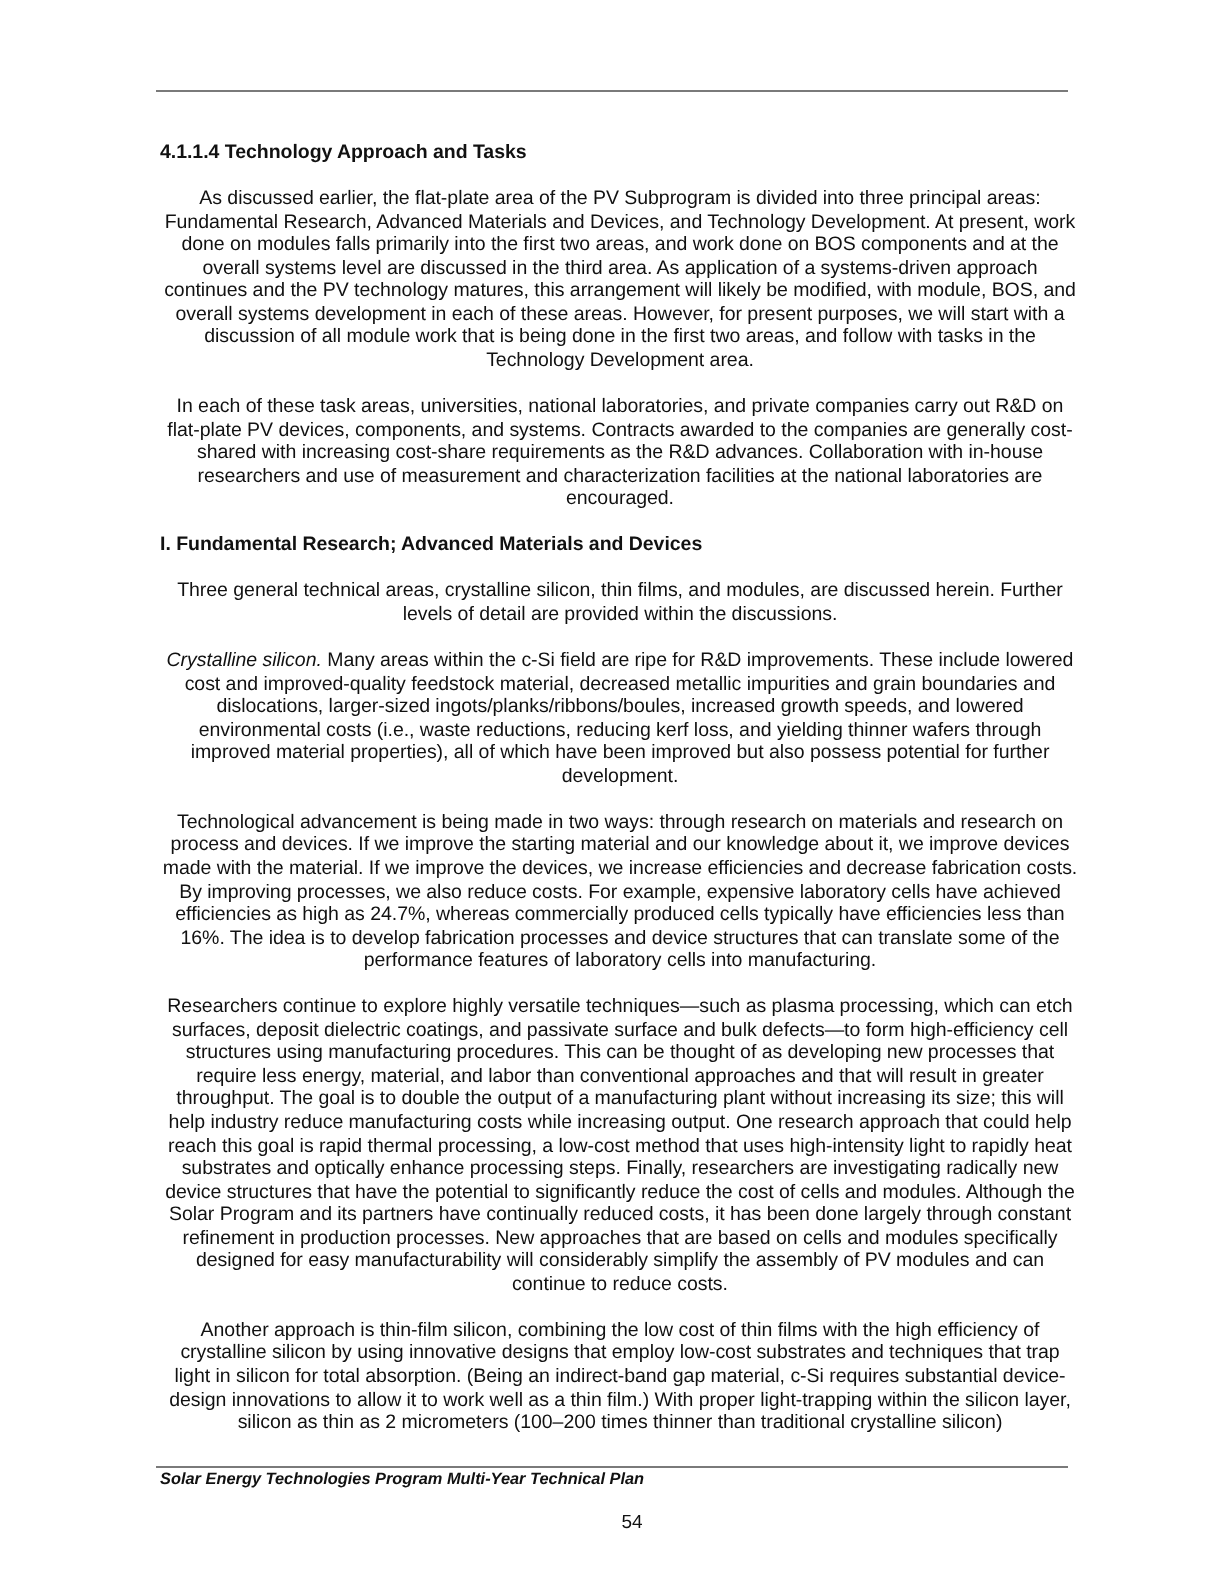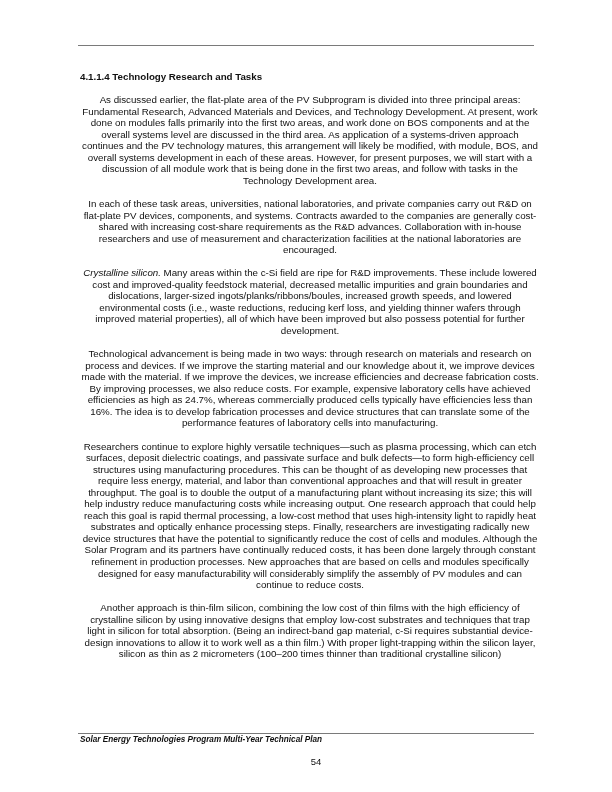--- a/index.html
+++ b/index.html
@@ -30,24 +30,26 @@
       position: absolute; left: 0; width: 632px; top: 756px; text-align: center;
       font-size: 9.5px; color: #111;
     }
   </style>
 </head>
 <body>
 
 <div class="rule top"></div>
 
 <div class="content">
-  <h2>4.1.1.4 Technology Research and Tasks</h2>
+  <h2>4.1.1.4 Technology Approach and Tasks</h2>
   <p>As discussed earlier, the flat-plate area of the PV Subprogram is divided into three principal areas: Fundamental Research, Advanced Materials and Devices, and Technology Development. At present, work done on modules falls primarily into the first two areas, and work done on BOS components and at the overall systems level are discussed in the third area. As application of a systems-driven approach continues and the PV technology matures, this arrangement will likely be modified, with module, BOS, and overall systems development in each of these areas. However, for present purposes, we will start with a discussion of all module work that is being done in the first two areas, and follow with tasks in the Technology Development area.</p>
   <p>In each of these task areas, universities, national laboratories, and private companies carry out R&amp;D on flat-plate PV devices, components, and systems. Contracts awarded to the companies are generally cost-shared with increasing cost-share requirements as the R&amp;D advances. Collaboration with in-house researchers and use of measurement and characterization facilities at the national laboratories are encouraged.</p>
 
+  <h2>I. Fundamental Research; Advanced Materials and Devices</h2>
+  <p>Three general technical areas, crystalline silicon, thin films, and modules, are discussed herein. Further levels of detail are provided within the discussions.</p>
   <p><span class="lead">Crystalline silicon.</span><span> Many areas within the c-Si field are ripe for R&amp;D improvements. These include lowered cost and improved-quality feedstock material, decreased metallic impurities and grain boundaries and dislocations, larger-sized ingots/planks/ribbons/boules, increased growth speeds, and lowered environmental costs (i.e., waste reductions, reducing kerf loss, and yielding thinner wafers through improved material properties), all of which have been improved but also possess potential for further development.</span></p>
   <p>Technological advancement is being made in two ways: through research on materials and research on process and devices. If we improve the starting material and our knowledge about it, we improve devices made with the material. If we improve the devices, we increase efficiencies and decrease fabrication costs. By improving processes, we also reduce costs. For example, expensive laboratory cells have achieved efficiencies as high as 24.7%, whereas commercially produced cells typically have efficiencies less than 16%. The idea is to develop fabrication processes and device structures that can translate some of the performance features of laboratory cells into manufacturing.</p>
   <p>Researchers continue to explore highly versatile techniques—such as plasma processing, which can etch surfaces, deposit dielectric coatings, and passivate surface and bulk defects—to form high-efficiency cell structures using manufacturing procedures. This can be thought of as developing new processes that require less energy, material, and labor than conventional approaches and that will result in greater throughput. The goal is to double the output of a manufacturing plant without increasing its size; this will help industry reduce manufacturing costs while increasing output. One research approach that could help reach this goal is rapid thermal processing, a low-cost method that uses high-intensity light to rapidly heat substrates and optically enhance processing steps. Finally, researchers are investigating radically new device structures that have the potential to significantly reduce the cost of cells and modules. Although the Solar Program and its partners have continually reduced costs, it has been done largely through constant refinement in production processes. New approaches that are based on cells and modules specifically designed for easy manufacturability will considerably simplify the assembly of PV modules and can continue to reduce costs.</p>
   <p>Another approach is thin-film silicon, combining the low cost of thin films with the high efficiency of crystalline silicon by using innovative designs that employ low-cost substrates and techniques that trap light in silicon for total absorption. (Being an indirect-band gap material, c-Si requires substantial device-design innovations to allow it to work well as a thin film.) With proper light-trapping within the silicon layer, silicon as thin as 2 micrometers (100–200 times thinner than traditional crystalline silicon)</p>
 </div>
 
 <div class="rule bottom"></div>
 <div class="footer-title">Solar Energy Technologies Program Multi-Year Technical Plan</div>
 <div class="page-num">54</div>
 

